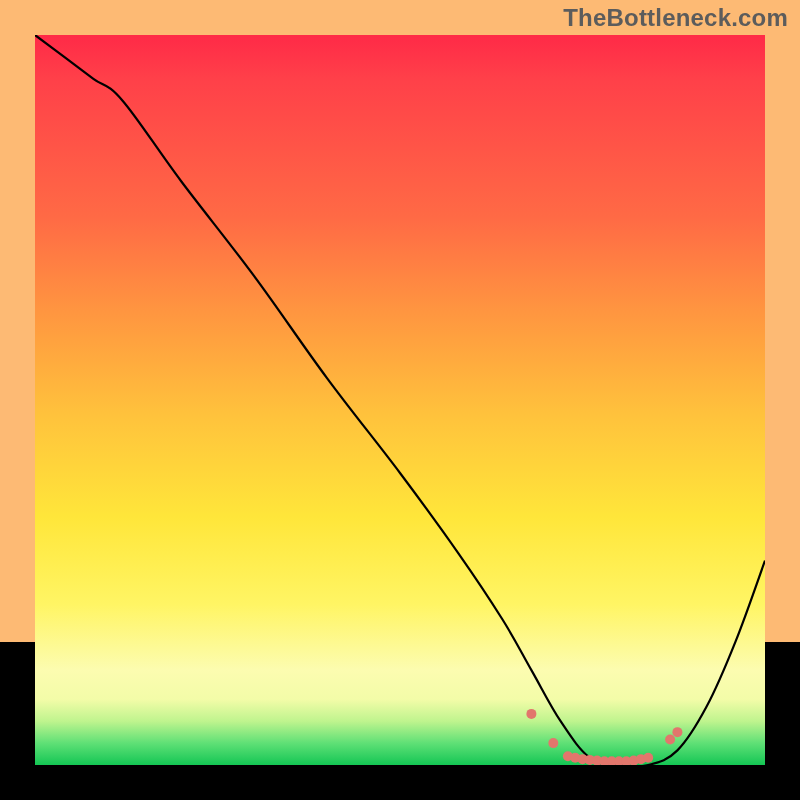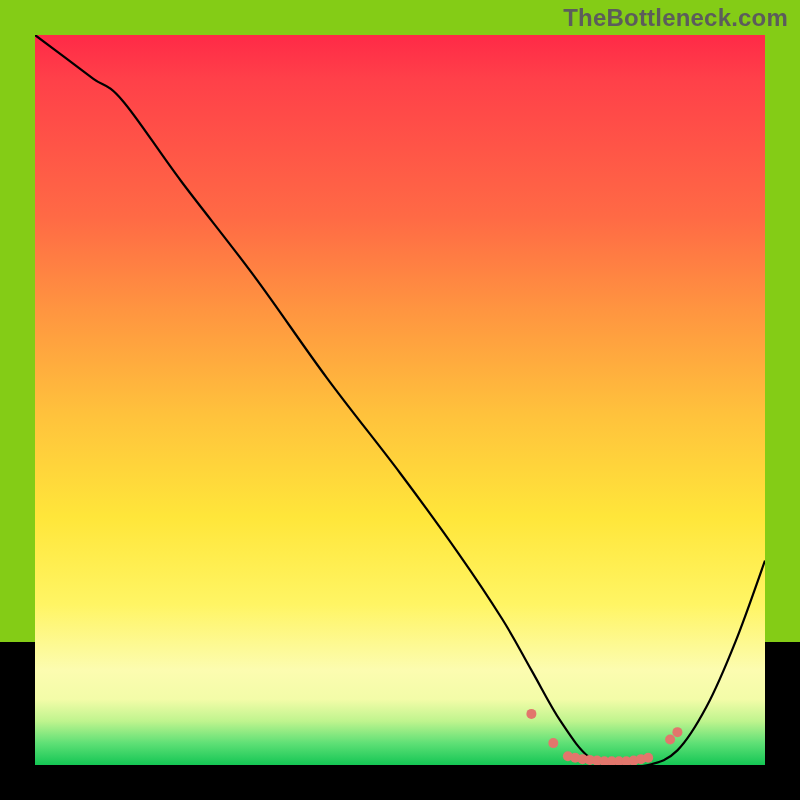--- a/index.html
+++ b/index.html
@@ -8,21 +8,21 @@
     width: 800px;
     height: 800px;
     background: #000;
     overflow: hidden;
     font-family: Arial, Helvetica, sans-serif;
   }
   .frame {
     position: relative;
     width: 800px;
     height: 642px;
-    background: #84cc16;
+    background: #fdba74;
   }
   .watermark {
     position: absolute;
     top: 4px;
     right: 12px;
     color: #5c5c5c;
     font-size: 24px;
     font-weight: 600;
     letter-spacing: 0.2px;
     z-index: 5;

